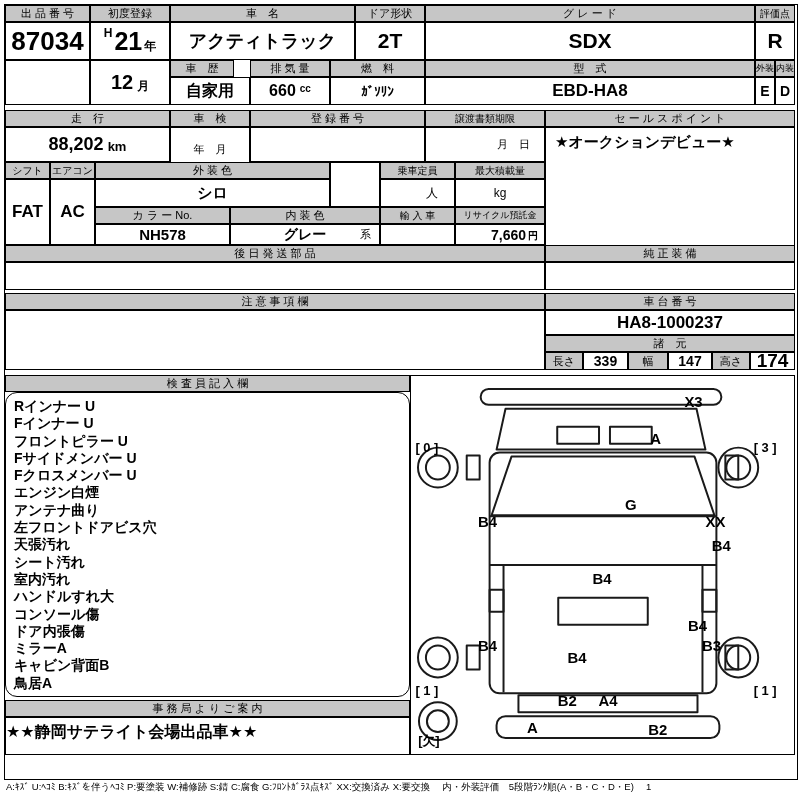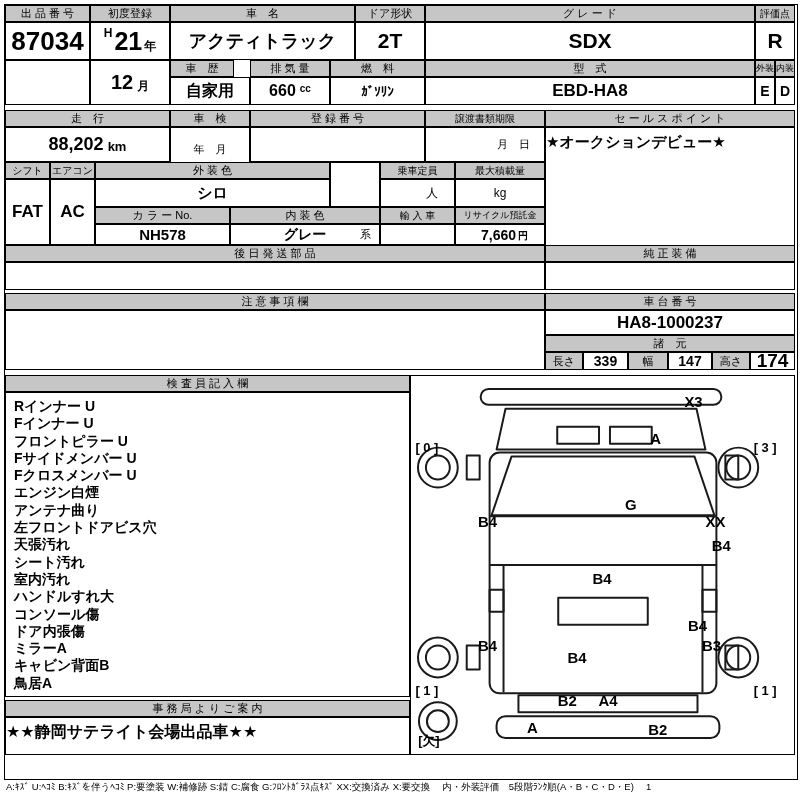--- a/index.html
+++ b/index.html
@@ -9,21 +9,21 @@
   }
   .frame{position:absolute;border:1px solid #000;}
   .cell{
     position:absolute;box-sizing:border-box;border:1px solid #000;background:#fff;
     display:flex;align-items:center;justify-content:center;overflow:hidden;white-space:nowrap;
   }
   .hdr{background:#c6c6c6;font-weight:normal;font-size:11px;}
   .v{font-weight:bold;}
   .right{justify-content:flex-end;}
   .tl{align-items:flex-start;justify-content:flex-start;}
-  .notes-list{display:block;padding:5px 8px;}
+  .notes-list{display:block;padding:5px 8px;border-radius:12px;}
   .note-item{font-size:14px;font-weight:bold;line-height:17.3px;white-space:nowrap;}
   .dlabel{font-family:"Liberation Sans","DejaVu Sans",sans-serif;font-size:15px;font-weight:bold;fill:#000;}
   .bracket{font-size:13px;}
   .legend{position:absolute;left:6px;top:781px;width:792px;font-size:9.5px;white-space:nowrap;}
 </style>
 </head>
 <body>
 
 <div class="frame" style="left:4px;top:4px;width:792px;height:774px;"></div>
 
@@ -74,21 +74,21 @@
 
 <div class="cell v" style="left:5px;top:127px;width:165px;height:35px">
   <span style="font-size:18px">88,202</span>
   <span style="font-size:13px;margin:4px 0 0 4px">km</span>
 </div>
 <div class="cell" style="left:170px;top:127px;width:80px;height:44px;font-size:11px">年　月</div>
 <div class="cell" style="left:250px;top:127px;width:175px;height:35px"></div>
 <div class="cell right" style="left:425px;top:127px;width:120px;height:35px;font-size:11px;padding-right:14px">月　日</div>
 
 <div class="cell hdr" style="left:545px;top:110px;width:250px;height:17px">セ ー ル ス ポ イ ン ト</div>
-<div class="cell v tl" style="left:545px;top:127px;width:250px;height:142px;font-size:15px;padding:5px 0">★オークションデビュー★</div>
+<div class="cell v tl" style="left:545px;top:127px;width:250px;height:142px;font-size:15px;padding:5px 9px">★オークションデビュー★</div>
 
 <div class="cell hdr" style="left:5px;top:162px;width:45px;height:17px;font-size:10px">シフト</div>
 <div class="cell hdr" style="left:50px;top:162px;width:45px;height:17px;font-size:10px">エアコン</div>
 <div class="cell v" style="left:5px;top:179px;width:45px;height:66px;font-size:17px">FAT</div>
 <div class="cell v" style="left:50px;top:179px;width:45px;height:66px;font-size:17px">AC</div>
 
 <div class="cell hdr" style="left:95px;top:162px;width:235px;height:17px">外 装 色</div>
 <div class="cell" style="left:330px;top:162px;width:50px;height:45px"></div>
 <div class="cell hdr" style="left:380px;top:162px;width:75px;height:17px;font-size:10px">乗車定員</div>
 <div class="cell hdr" style="left:455px;top:162px;width:90px;height:17px;font-size:10px">最大積載量</div>
@@ -101,21 +101,21 @@
 <div class="cell hdr" style="left:230px;top:207px;width:150px;height:17px">内 装 色</div>
 <div class="cell hdr" style="left:380px;top:207px;width:75px;height:17px;font-size:10px">輸 入 車</div>
 <div class="cell hdr" style="left:455px;top:207px;width:90px;height:17px;font-size:9px">リサイクル預託金</div>
 
 <div class="cell v" style="left:95px;top:224px;width:135px;height:21px;font-size:15px">NH578</div>
 <div class="cell v" style="left:230px;top:224px;width:150px;height:21px;position:absolute">
   <span style="font-size:14px">グレー</span>
   <span style="font-size:11px;font-weight:normal;position:absolute;right:8px">系</span>
 </div>
 <div class="cell" style="left:380px;top:224px;width:75px;height:21px"></div>
-<div class="cell v right" style="left:455px;top:224px;width:90px;height:21px;padding-right:16px">
+<div class="cell v right" style="left:455px;top:224px;width:90px;height:21px;padding-right:6px">
   <span style="font-size:14px">7,660</span>
   <span style="font-size:10px;margin:3px 0 0 2px">円</span>
 </div>
 
 <div class="cell hdr" style="left:5px;top:245px;width:540px;height:17px">後 日 発 送 部 品</div>
 <div class="cell" style="left:5px;top:262px;width:540px;height:28px"></div>
 
 <div class="cell hdr" style="left:545px;top:245px;width:250px;height:17px">純 正 装 備</div>
 <div class="cell" style="left:545px;top:262px;width:250px;height:28px"></div>
 

